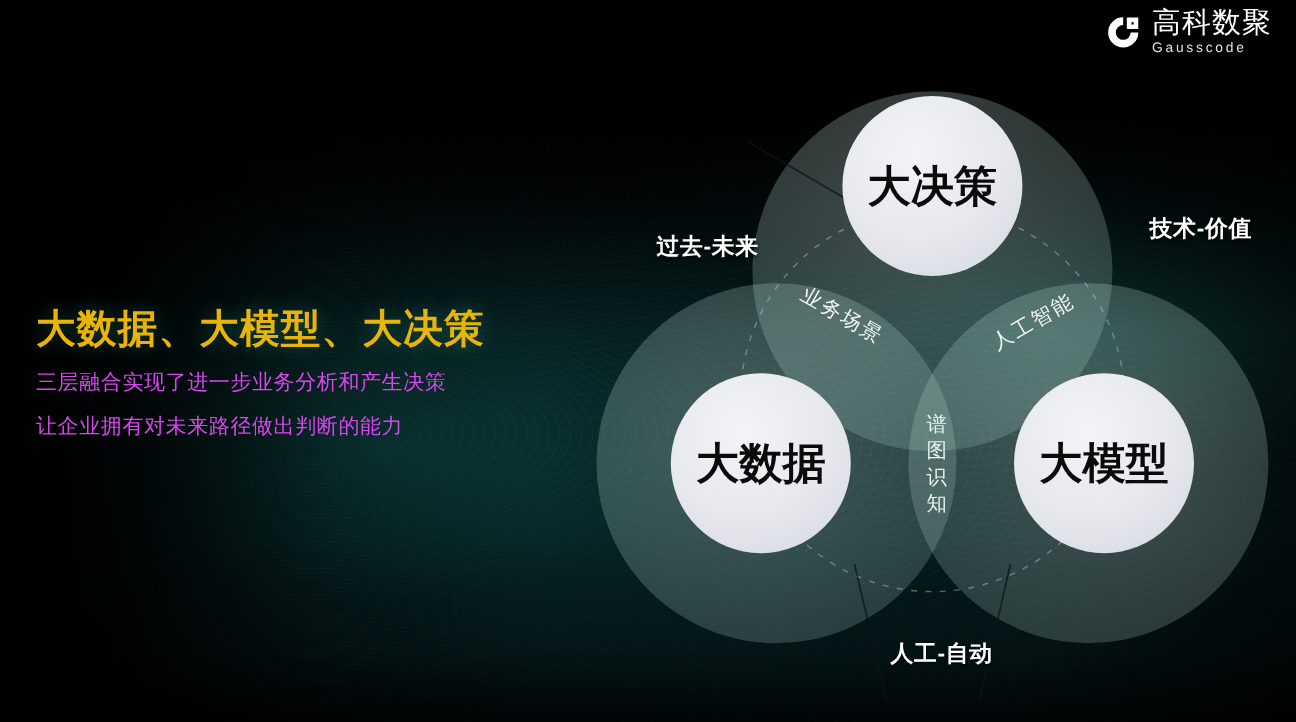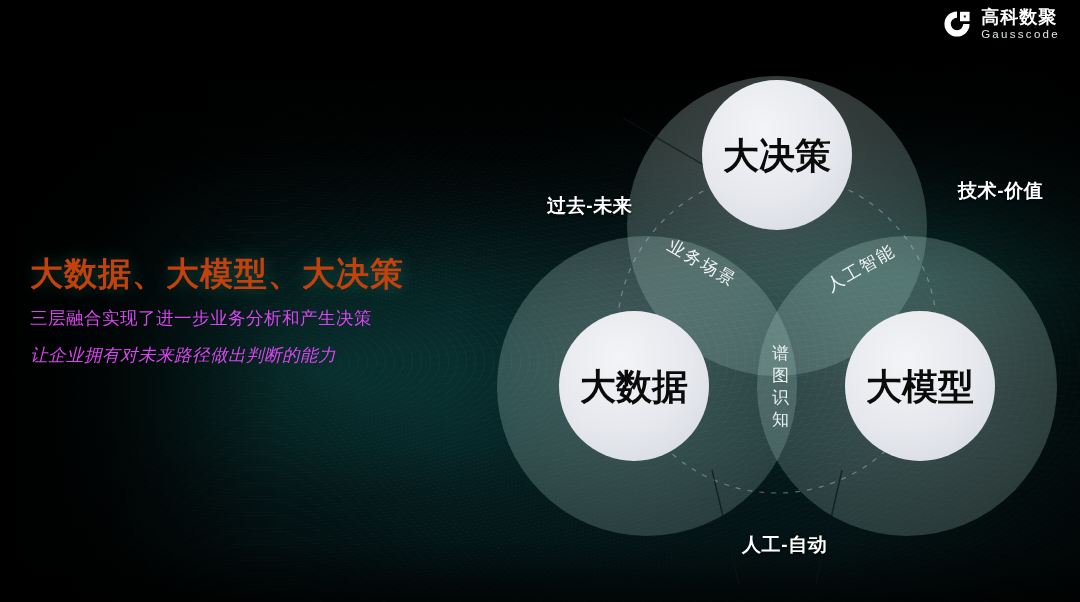--- a/index.html
+++ b/index.html
@@ -76,57 +76,57 @@
   
   #logo {
     position: absolute;
     top: 8px; right: 20px;
     display: flex; align-items: center; gap: 9px;
   }
   #logo .mark { width: 30px; height: 30px; display:block; }
   #logo .wordmark { display: flex; flex-direction: column; line-height: 1; }
   #logo .cn {
     color: #ffffff;
-    font-size: 18px;
-    font-weight: 700;
+    font-size: 24px;
+    font-weight: 400;
     letter-spacing: 1px;
   }
   #logo .en {
     color: #dfe4e8;
     font-size: 11.5px;
     letter-spacing: 2.3px;
     margin-top: 3px;
     font-weight: 400;
   }
 
   
   #left-copy {
     position: absolute;
     left: 30px;
     top: 255px;
     width: 430px;
   }
   #headline {
-    color: #c2410c;
+    color: #eab308;
     font-size: 33px;
     font-weight: 700;
     letter-spacing: 1px;
     margin: 0 0 16px 0;
     line-height: 1.15;
     text-shadow: 0 0 18px rgba(70,220,175,0.30);
   }
   .sub-line {
     color: #d946ef;
     font-size: 17.5px;
     font-weight: 400;
     line-height: 1.1;
     margin-bottom: 18px;
     letter-spacing: .5px;
   }
-  .sub-line:last-child { margin-bottom: 0; font-style: italic; }
+  .sub-line:last-child { margin-bottom: 0; }
 
   
   #venn {
     position: absolute;
     left: 494px;
     top: 18px;
     width: 566px;
     height: 566px;
   }
   #venn svg { display: block; }

